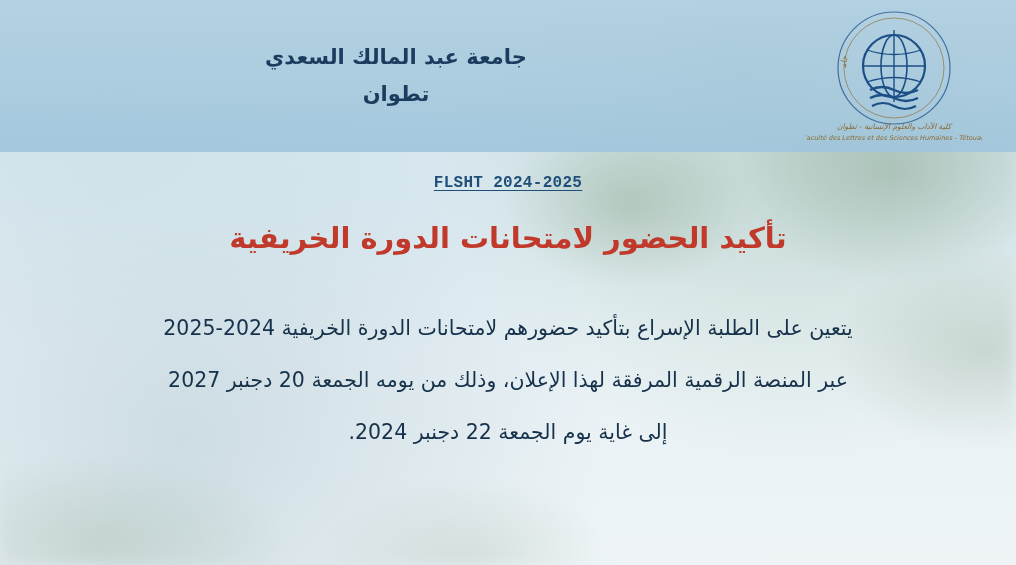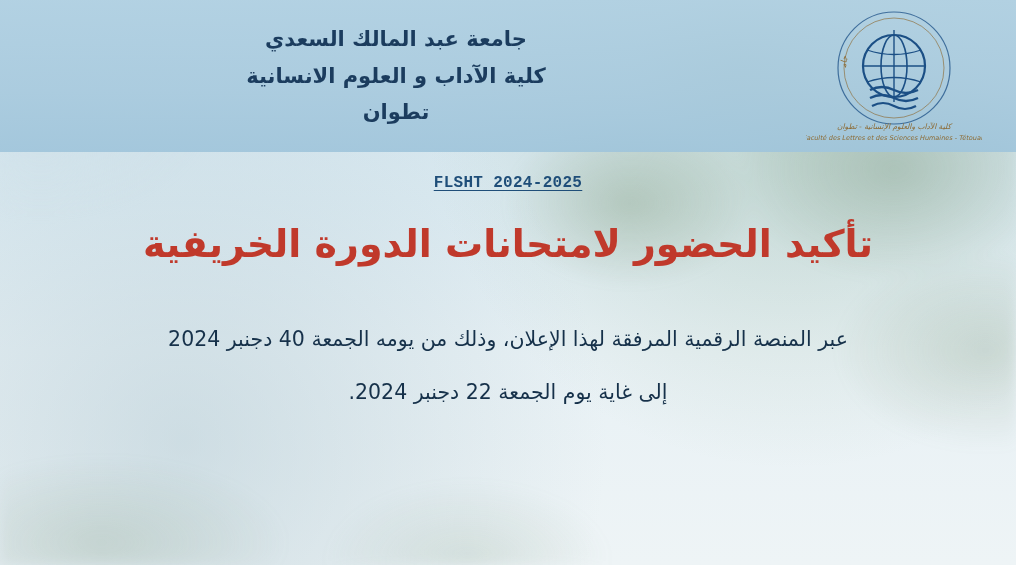--- a/index.html
+++ b/index.html
@@ -88,21 +88,21 @@
     text-decoration: underline;
     text-underline-offset: 3px;
     letter-spacing: 0.3px;
     margin: 0 0 28px 0;
     direction: ltr;
     font-family: Liberation Mono, monospace;
   }
 
   .title {
     color: #c0392b;
-    font-size: 38px;
+    font-size: 29px;
     font-weight: bold;
     margin: 0 0 44px 0;
     line-height: 1.3;
   }
 
   .paragraph {
     color: #16314a;
     font-size: 20.5px;
     line-height: 2.55;
     text-align: center;
@@ -140,28 +140,28 @@
         <path d="M 64,92 Q 76,86 88,92 T 112,92" fill="none" stroke="#1b4f85" stroke-width="2.4"></path>
         <path d="M 66,100 Q 77,94 88,100 T 110,100" fill="none" stroke="#1b4f85" stroke-width="2.2"></path>
 
         <text x="88" y="123" text-anchor="middle" font-size="7.5" fill="#8c6a33" font-family="'DejaVu Sans', sans-serif">كلية الآداب والعلوم الإنسانية - تطوان</text>
         <text x="88" y="134" text-anchor="middle" font-size="6.5" fill="#8c6a33" font-family="'DejaVu Sans', sans-serif">Faculté des Lettres et des Sciences Humaines - Tétouan</text>
       </svg>
     </div>
 
     <div class="header-text">
       <div>جامعة عبد المالك السعدي</div>
-      <div>كلية الآداب و العلوم الانسانية</div>
       <div>تطوان</div>
     </div>
   </div>
 
   <div class="body-wrap">
     <div class="subheading">FLSHT 2024-2025</div>
 
     <h1 class="title">تأكيد الحضور لامتحانات الدورة الخريفية</h1>
 
     <div class="paragraph">
-      <div>عبر المنصة الرقمية المرفقة لهذا الإعلان، وذلك من يومه الجمعة 40 دجنبر 2024</div>
+      <div>يتعين على الطلبة الإسراع بتأكيد حضورهم لامتحانات الدورة الخريفية 2024-2025</div>
+      <div>عبر المنصة الرقمية المرفقة لهذا الإعلان، وذلك من يومه الجمعة 20 دجنبر 2027</div>
       <div>إلى غاية يوم الجمعة 22 دجنبر 2024.</div>
     </div>
   </div>
 </div>
 
 </body></html>

